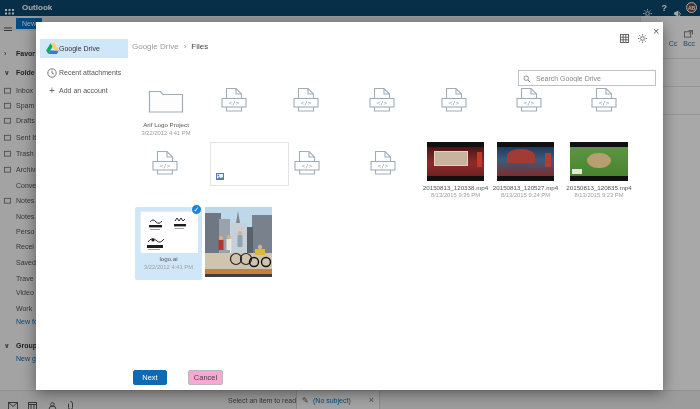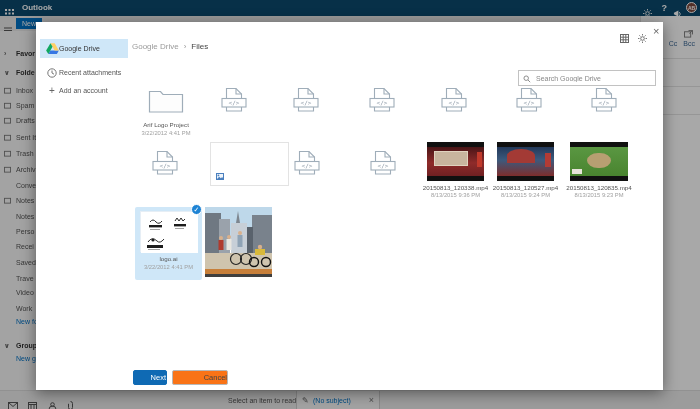--- a/index.html
+++ b/index.html
@@ -85,23 +85,23 @@
   .v-scoreboard-red .vs{background:linear-gradient(180deg,#4a1517,#8e2b2a 55%,#6f2022);}
   .v-scoreboard-red .vs:before{content:"";position:absolute;left:12%;top:14%;width:56%;height:46%;background:#c8b49e;border:1px solid #e0d2bf;}
   .v-scoreboard-red .vs:after{content:"";position:absolute;right:4%;top:18%;width:9%;height:52%;background:#c0392b;}
   .v-scoreboard-citi .vs{background:linear-gradient(180deg,#23395a,#3c5a7d 45%,#7e2d2c);}
   .v-scoreboard-citi .vs:before{content:"";position:absolute;left:18%;top:8%;width:48%;height:48%;background:#a33a35;border-radius:50% 50% 0 0;}
   .v-scoreboard-citi .vs:after{content:"";position:absolute;right:5%;top:20%;width:10%;height:48%;background:#b23b35;}
   .v-field-green .vs{background:linear-gradient(180deg,#5a9742,#49842f);}
   .v-field-green .vs:before{content:"";position:absolute;left:30%;top:20%;width:40%;height:54%;background:#b79f72;border-radius:50%;}
   .v-field-green .vs:after{content:"";position:absolute;left:4%;bottom:8%;width:16%;height:16%;background:#e8e4da;}
 
-  .btn{position:absolute;top:348px;height:15px;font-size:7.5px;text-align:right;line-height:14px;border-radius:2px;}
+  .btn{position:absolute;top:348px;height:15px;font-size:7.5px;text-align:center;line-height:14px;border-radius:2px;}
   .btn-next{left:97px;width:34px;background:#0f6ab4;color:#fff;border:1px solid #0f6ab4;}
-  .btn-cancel{left:136px;width:56px;background:#f97316;color:#444;border:1px solid #b8b8b8;}
+  .btn-cancel{left:152px;width:35px;background:#f9a8d4;color:#444;border:1px solid #b8b8b8;}
 </style>
 </head>
 <body>
 
 <div class="stage">
 
   <div class="topbar">
     <span class="applauncher">
       <svg width="9" height="9" viewBox="0 0 9 9" fill="#fff">
           <rect x="0" y="0" width="2" height="2"></rect>

